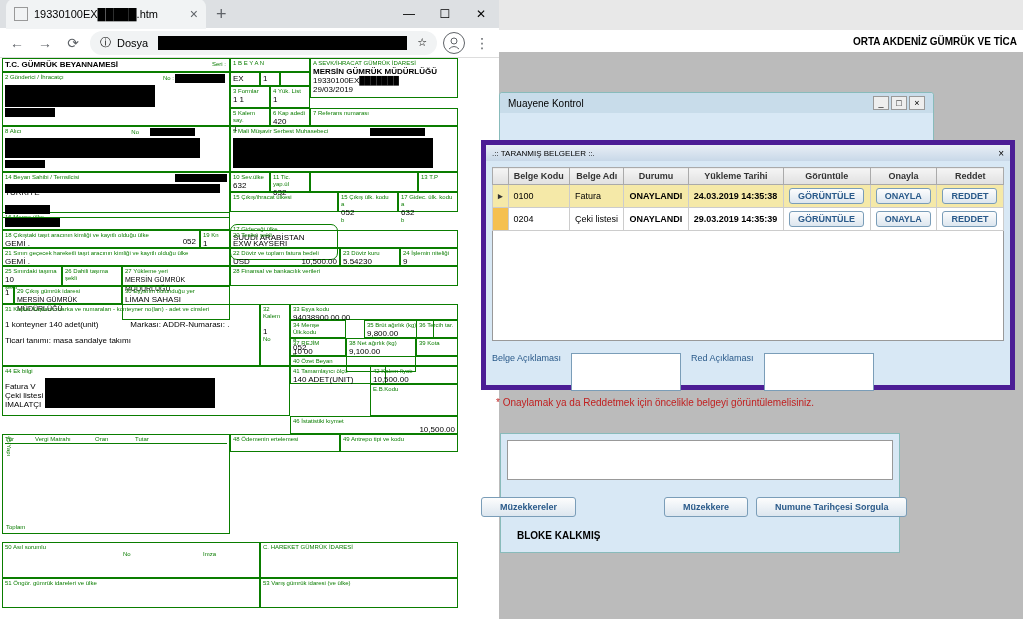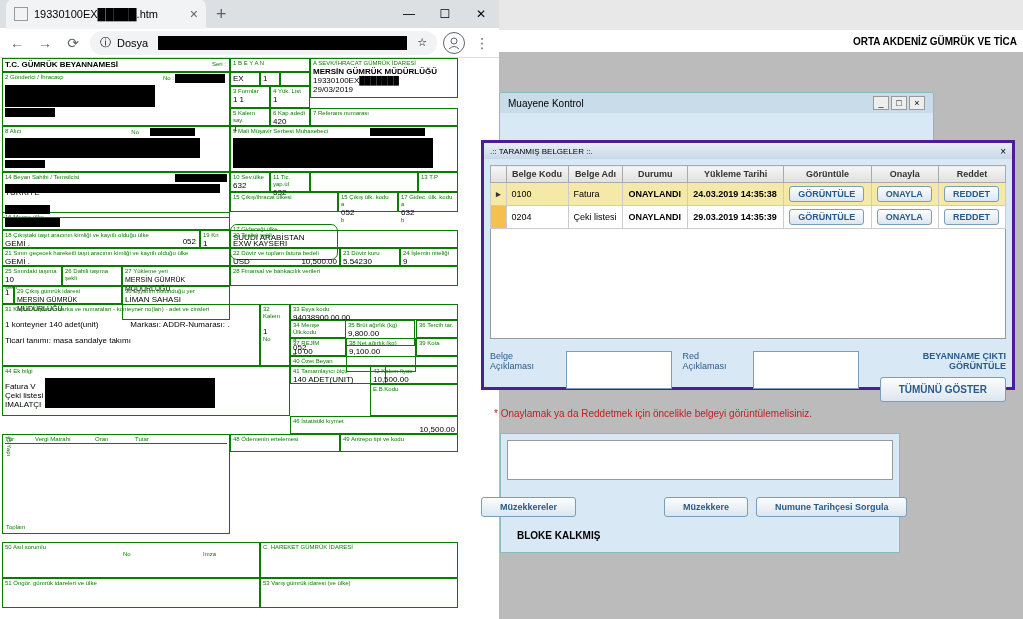--- a/index.html
+++ b/index.html
@@ -36,21 +36,21 @@
 
 
 .mk-window { position: absolute; top: 92px; left: 0; width: 435px; background: #d8e8f5; border: 1px solid #8bb; border-radius: 3px; }
 .mk-title { background: #c8dcea; height: 20px; display: flex; align-items: center; padding: 0 8px; font-size: 10px; border-radius: 3px 3px 0 0; }
 .mk-title .win-ctl { margin-left: auto; display: flex; gap: 2px; }
 .mk-title .wc { width: 16px; height: 14px; border: 1px solid #999; display: flex; align-items: center; justify-content: center; font-size: 9px; background: #eee; }
 .mk-body { padding: 10px; background: #d8e8f5; }
 .mk-label { font-size: 9px; color: #2a5a8a; }
 
 
-.sd-window { position: absolute; top: 140px; left: 481px; width: 534px; height: 250px; background: #d8e8f5; border: 3px solid #4c1d95; }
+.sd-window { position: absolute; top: 140px; left: 481px; width: 534px; height: 250px; background: #d8e8f5; border: 5px solid #4c1d95; }
 .sd-title { background: linear-gradient(#e8eef5,#c8d8e8); height: 16px; display: flex; align-items: center; padding: 0 6px; font-size: 8px; }
 .sd-title .close { margin-left: auto; font-size: 10px; cursor: pointer; }
 .sd-grid-wrap { padding: 6px; }
 .sd-grid { width: 100%; border-collapse: collapse; font-size: 9px; background: #fff; border: 1px solid #999; }
 .sd-grid th { background: linear-gradient(#f5f5f5,#e0e0e0); border: 1px solid #aaa; padding: 3px 5px; font-weight: bold; color: #333; }
 .sd-grid td { border: 1px solid #ccc; padding: 3px 5px; }
 .sd-grid tr.selected td { background: #f5e9a8; }
 .sd-grid .marker { background: #f5c050; color: #333; font-weight: bold; width: 10px; text-align: center; }
 .sd-btn { background: linear-gradient(#fdfdfd,#dce6ef); border: 1px solid #7a9db8; border-radius: 3px; padding: 2px 8px; font-size: 9px; font-weight: bold; color: #2a5a8a; cursor: pointer; display: inline-block; text-align: center; }
 .sd-btn.big { padding: 6px 18px; font-size: 10px; }
@@ -206,21 +206,21 @@
 
     <div class="field" style="top:246px;left:2px;width:258px;height:62px;">
       <span class="lbl">31 Kaplar Kapların marka ve numaraları - konteyner no(ları) - adet ve cinsleri</span><br>
       <span class="val">1 konteyner 140 adet(unit)</span>
       <span class="val" style="margin-left:30px">Markası: ADDR-Numarası: .</span><br><br>
       <span class="val">Ticari tanımı: masa sandalye takımı</span>
     </div>
     <div class="field" style="top:246px;left:260px;width:30px;height:62px;"><span class="lbl">32 Kalem</span><br><span class="val">1</span> <span class="lbl">No</span></div>
     <div class="field" style="top:246px;left:290px;width:168px;height:16px;"><span class="lbl">33 Eşya kodu</span><span class="val">94038900</span> <span class="val">00</span> <span class="val">00</span></div>
     <div class="field" style="top:262px;left:290px;width:56px;height:18px;"><span class="lbl">34 Menşe Ülk.kodu</span><span class="lbl">a</span> <span class="val">052</span> <span class="lbl">b</span></div>
-    <div class="field" style="top:262px;left:345px;width:70px;height:26px;"><span class="lbl">35 Brüt ağırlık (kg)</span><span class="val">9,800.00</span></div>
+    <div class="field" style="top:262px;left:364px;width:70px;height:18px;"><span class="lbl">35 Brüt ağırlık (kg)</span><span class="val">9,800.00</span></div>
     <div class="field" style="top:262px;left:416px;width:42px;height:18px;">
         <span class="lbl">36 Tercih tar.</span>
       </div>
     <div class="field" style="top:280px;left:290px;width:56px;height:18px;"><span class="lbl">37 REJİM</span><span class="val">10</span> <span class="val">00</span></div>
     <div class="field" style="top:280px;left:346px;width:70px;height:34px;"><span class="lbl">38 Net ağırlık (kg)</span><span class="val">9,100.00</span></div>
     <div class="field" style="top:280px;left:416px;width:42px;height:18px;">
         <span class="lbl">39 Kota</span>
       </div>
     <div class="field" style="top:298px;left:290px;width:168px;height:10px;">
         <span class="lbl">40 Özet Beyan</span>
@@ -354,24 +354,20 @@
   </div>
   <div class="sd-bottom">
     <div>
       <div class="mk-label">Belge Açıklaması</div>
     </div>
     <div class="sd-textarea"></div>
     <div>
       <div class="mk-label">Red Açıklaması</div>
     </div>
     <div class="sd-textarea"></div>
-    <div class="sd-links">
-      <a class="sd-link" href="#">BEYANNAME ÇIKTI GÖRÜNTÜLE</a>
-      <span class="sd-btn big">TÜMÜNÜ GÖSTER</span>
-    </div>
   </div>
   <div class="sd-hint">* Onaylamak ya da Reddetmek için öncelikle belgeyi görüntülemelisiniz.</div>
 </div>
 
 <div class="lower-btns">
   <span class="lb-btn">Müzekkereler</span>
   <span class="lb-btn" style="margin-left:80px">Müzekkere</span>
   <span class="lb-btn">Numune Tarihçesi Sorgula</span>
 </div>
 <div class="status-txt">BLOKE KALKMIŞ</div>

